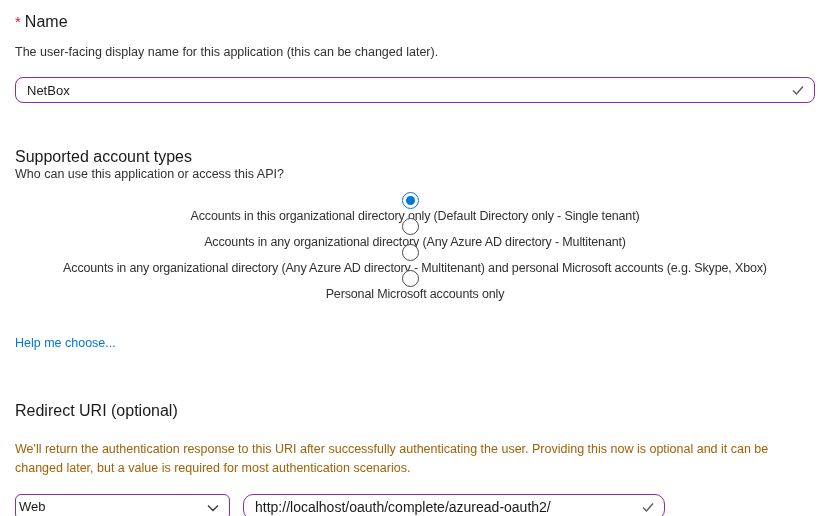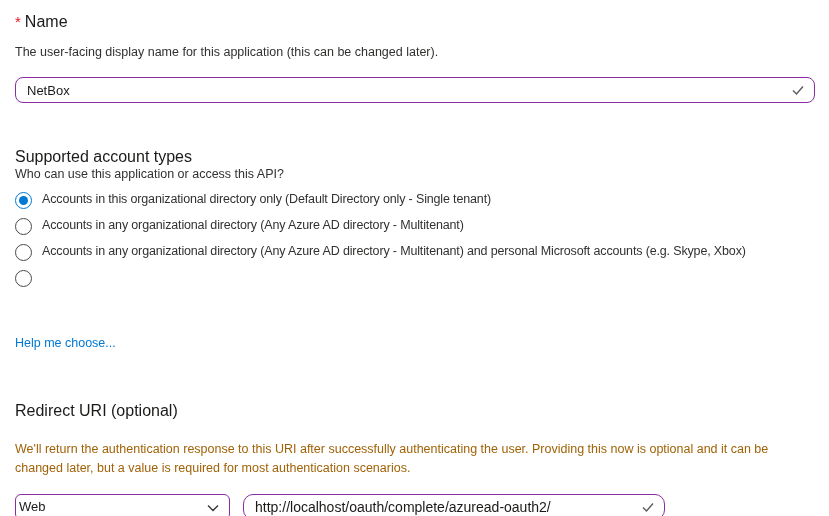--- a/index.html
+++ b/index.html
@@ -43,23 +43,24 @@
   .check-icon {
     position: absolute; right: 9px; top: 5px;
     width: 16px; height: 16px;
     pointer-events: none;
   }
 
   
   .question { font-size: 12.5px; color: #323130; }
   .radio-group { margin-top: 11px; }
   .radio-row {
-    display: flex; 
+    display: flex; align-items: center;
     height: 18px; margin-bottom: 8px;
     cursor: pointer;
+    flex-direction: column;
   }
   .radio-circle {
     width: 17px; height: 17px;
     border: 1px solid #4a4a4a;
     border-radius: 50%;
     background: #fff;
     flex: 0 0 auto;
     position: relative;
     margin-right: 10px;
   }
@@ -160,20 +161,21 @@
     <div class="radio-row">
       <span class="radio-circle"></span>
       <span class="radio-label">Accounts in any organizational directory (Any Azure AD directory - Multitenant)</span>
     </div>
     <div class="radio-row">
       <span class="radio-circle"></span>
       <span class="radio-label">Accounts in any organizational directory (Any Azure AD directory - Multitenant) and personal Microsoft accounts (e.g. Skype, Xbox)</span>
     </div>
     <div class="radio-row">
       <span class="radio-circle"></span>
+      <span class="radio-label">Personal Microsoft accounts only</span>
     </div>
   </div>
 
   <a class="help-link">Help me choose...</a>
 
   
   <div class="section-title section-gap-2">Redirect URI (optional)</div>
   <div class="para">We'll return the authentication response to this URI after successfully authenticating the user. Providing this now is optional and it can be changed later, but a value is required for most authentication scenarios.</div>
 
   <div class="uri-row">

